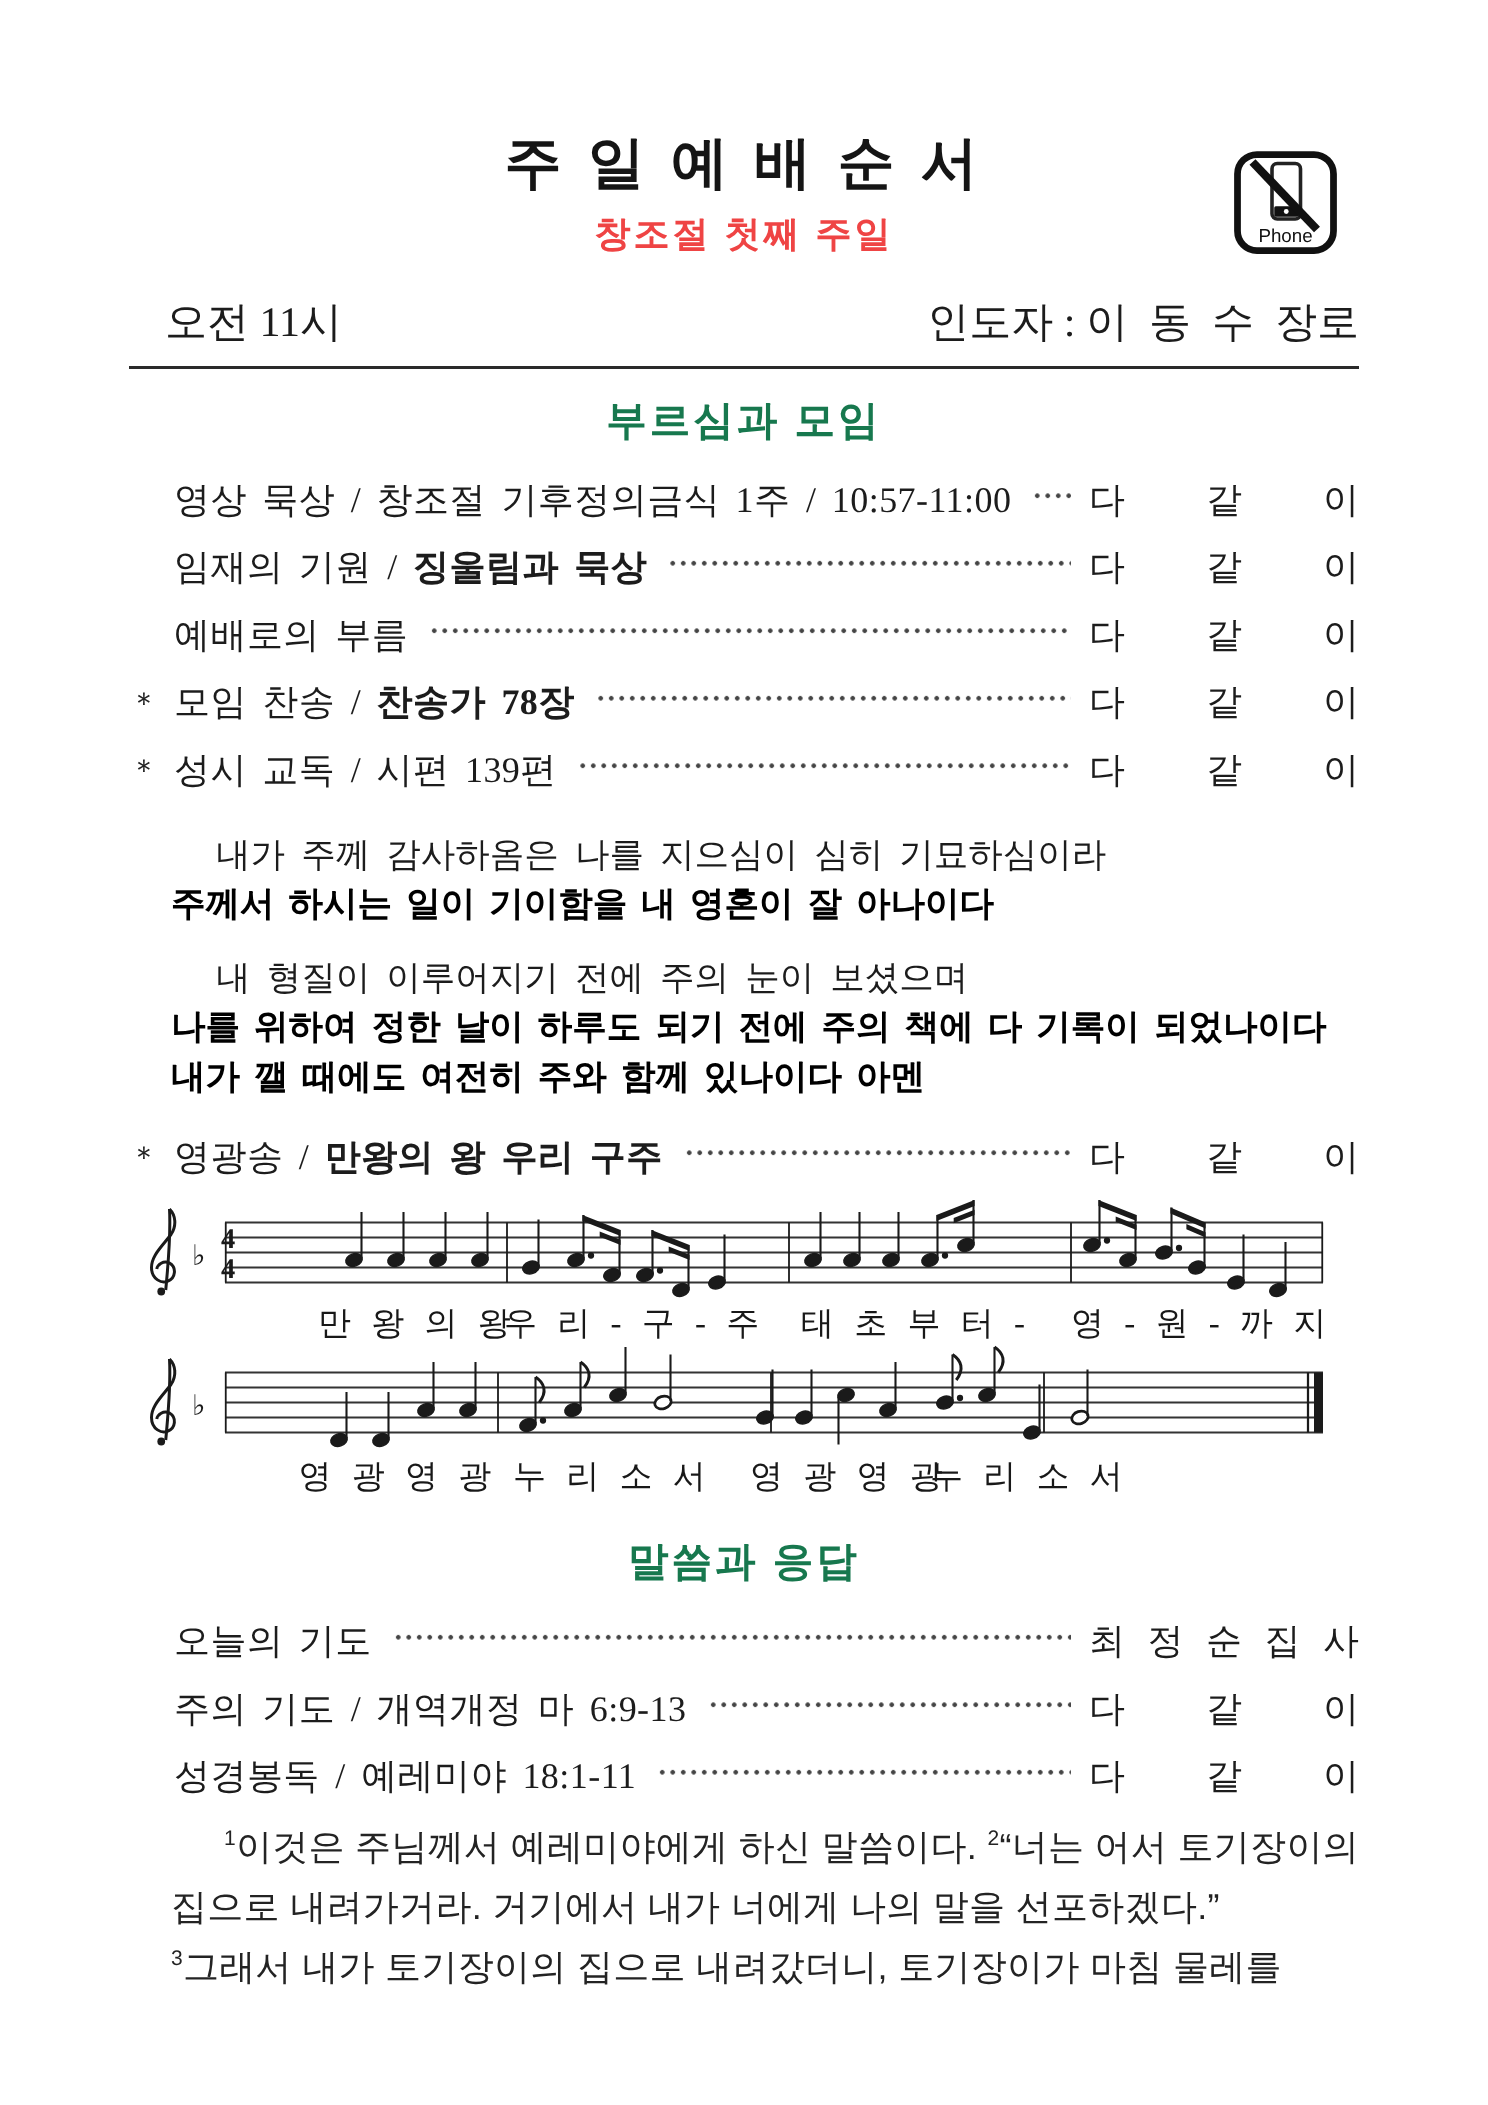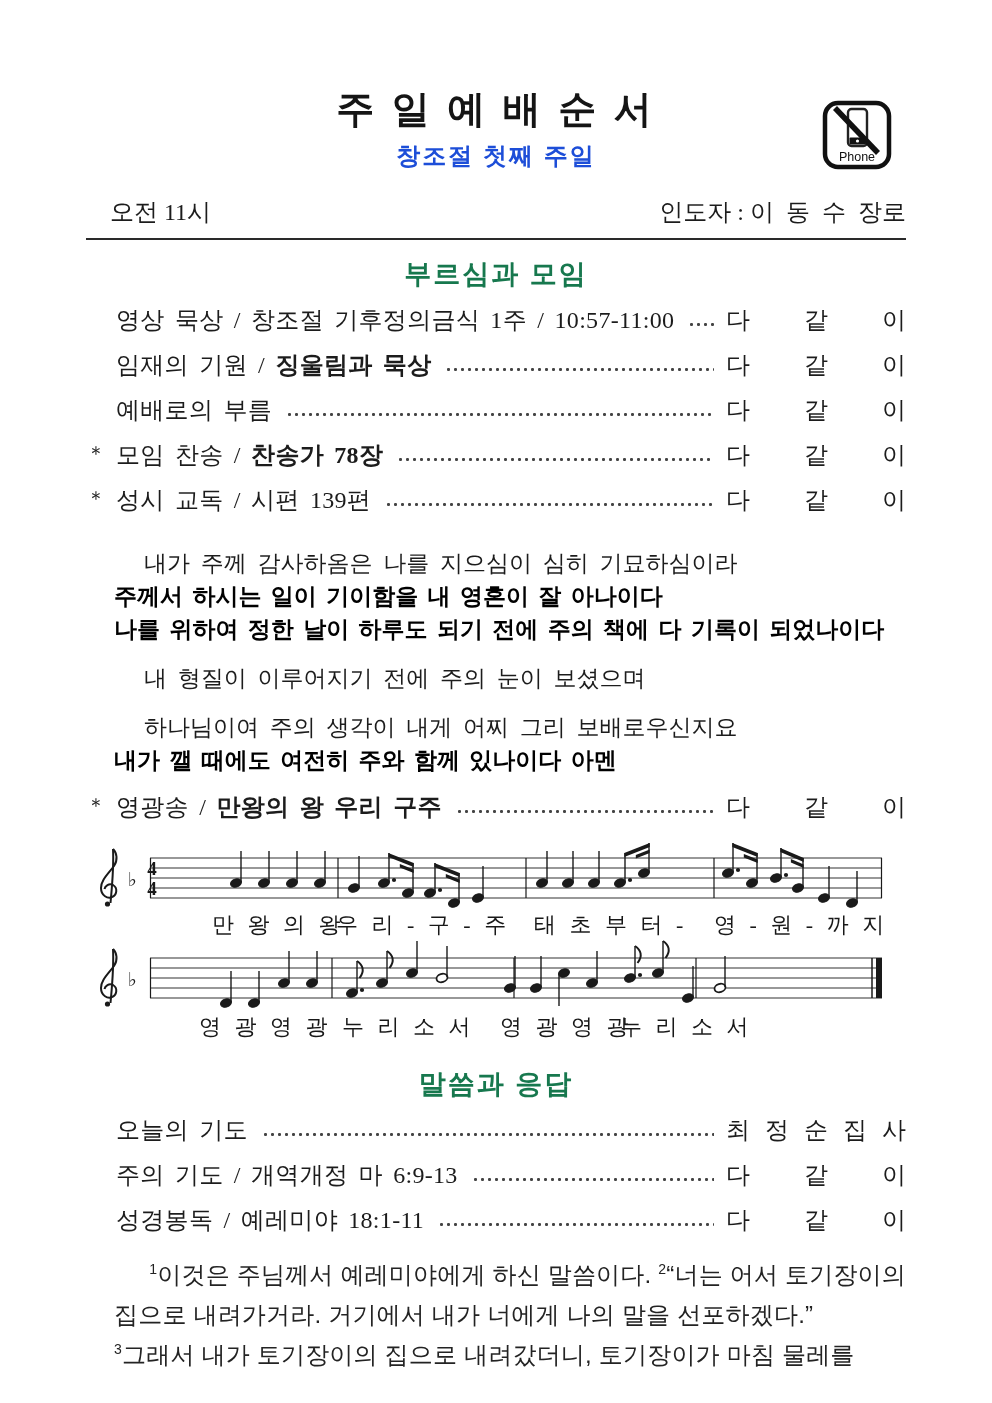--- a/index.html
+++ b/index.html
@@ -4,30 +4,30 @@
 <style>
   html,body{margin:0;padding:0;}
   body{width:992px;height:1403px;background:#ffffff;overflow:hidden;
        font-family:"Liberation Serif", serif;color:#1c1c1c;}
   .page{position:relative;width:992px;height:1403px;padding:0 86px;box-sizing:border-box;}
   
   .hdr{position:relative;padding-top:88px;}
   .title{text-align:center;font-size:38px;font-weight:bold;letter-spacing:4px;
          white-space:pre;color:#151515;line-height:1.15;}
   .subtitle{text-align:center;font-size:24px;font-weight:bold;letter-spacing:2px;
-            font-family:"Liberation Sans", sans-serif;color:#1d4ed8;margin-top:8px;}
+            font-family:"Liberation Sans", sans-serif;color:#ef4444;margin-top:8px;}
   .phone-box{position:absolute;top:100px;right:32px;width:52px;height:70px;}
   .meta{display:flex;justify-content:space-between;align-items:center;
-        font-size:24px;margin-top:24px;padding-left:24px;white-space:pre;}
+        font-size:28px;margin-top:24px;padding-left:24px;white-space:pre;}
   .divider{border:none;border-top:2px solid #2a2a2a;margin:10px 0 0 0;}
   
   .section-title{text-align:center;font-size:27px;font-weight:bold;letter-spacing:2px;
         font-family:"Liberation Sans", sans-serif;color:#17784E;margin:16px 0 6px 0;}
   
-  .order-row{display:flex;align-items:center;height:45px;font-size:24px;}
+  .order-row{display:flex;align-items:flex-end;height:45px;font-size:24px;}
   .order-row .marker{width:30px;flex:none;font-size:20px;color:#222;position:relative;top:-2px;}
   .order-row .label{white-space:pre;word-spacing:4px;letter-spacing:0.3px;}
   .order-row .bseg{font-weight:bold;}
   .order-row .dots{flex:1 1 auto;align-self:center;height:20px;margin:0 12px 0 14px;
         background:radial-gradient(circle,#444 1.3px,transparent 1.7px) 0 11px/7px 7px repeat-x;}
   .order-row .right{width:180px;flex:none;display:flex;justify-content:space-between;
         white-space:pre;}
   
   .reading{margin:24px 0 8px 0;}
   .rline{line-height:33px;}
@@ -104,23 +104,22 @@
     <span class="marker">＊</span>
     <span class="label"><span class="pre">성시 교독 / 시편 139편</span><span class="bseg"></span></span>
     <span class="dots"></span>
     <span class="right"><span>다</span><span>같</span><span>이</span></span>
   </div>
 </div>
 
   <div class="reading" id="reading">
       <div class="rline rr">내가 주께 감사하옴은 나를 지으심이 심히 기묘하심이라</div>
       <div class="rline rb">주께서 하시는 일이 기이함을 내 영혼이 잘 아나이다</div>
+      <div class="rline rr">내 형질이 이루어지기 전에 주의 눈이 보셨으며</div>
       <div class="rline rb">나를 위하여 정한 날이 하루도 되기 전에 주의 책에 다 기록이 되었나이다</div>
-      <div class="rline rr">내 형질이 이루어지기 전에 주의 눈이 보셨으며</div>
-      <div class="rline rr">하나님이여 주의 생각이 내게 어찌 그리 보배로우신지요</div>
       <div class="rline rb">내가 깰 때에도 여전히 주와 함께 있나이다 아멘</div>
     </div>
 
   <div id="row-gloria">
   <div class="order-row">
     <span class="marker">＊</span>
     <span class="label"><span class="pre">영광송 / </span><span class="bseg">만왕의 왕 우리 구주</span></span>
     <span class="dots"></span>
     <span class="right"><span>다</span><span>같</span><span>이</span></span>
   </div>

